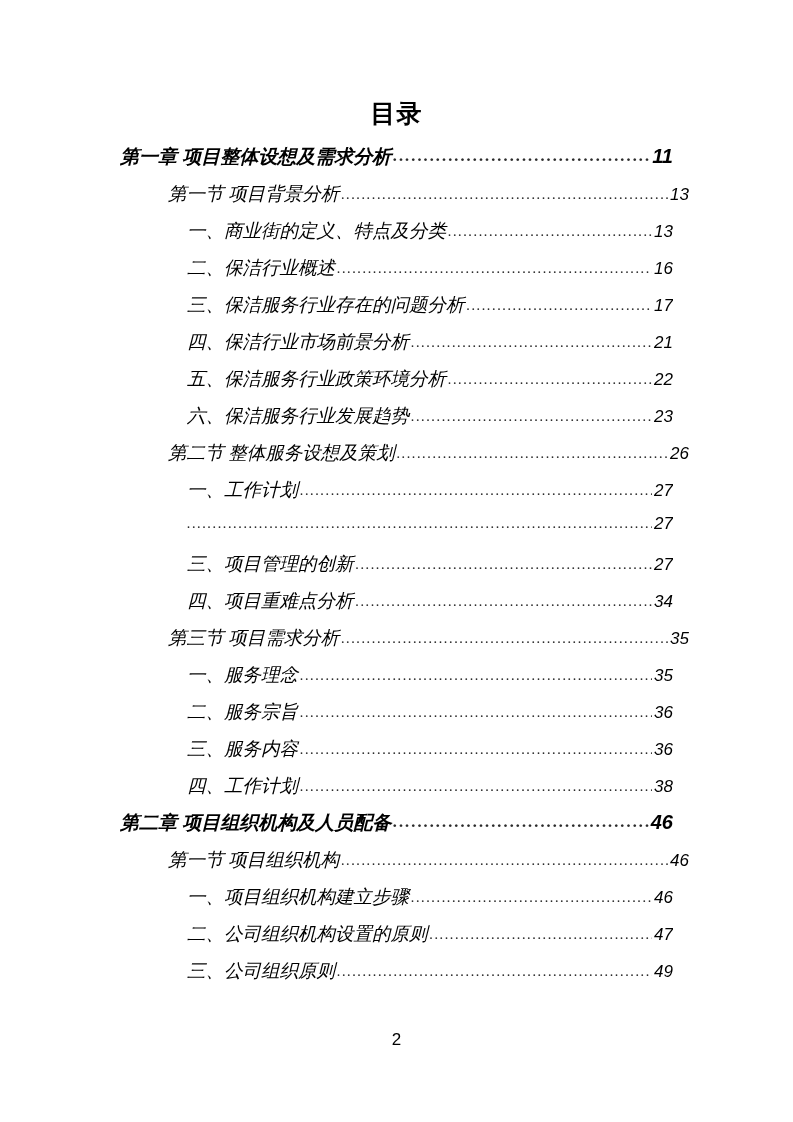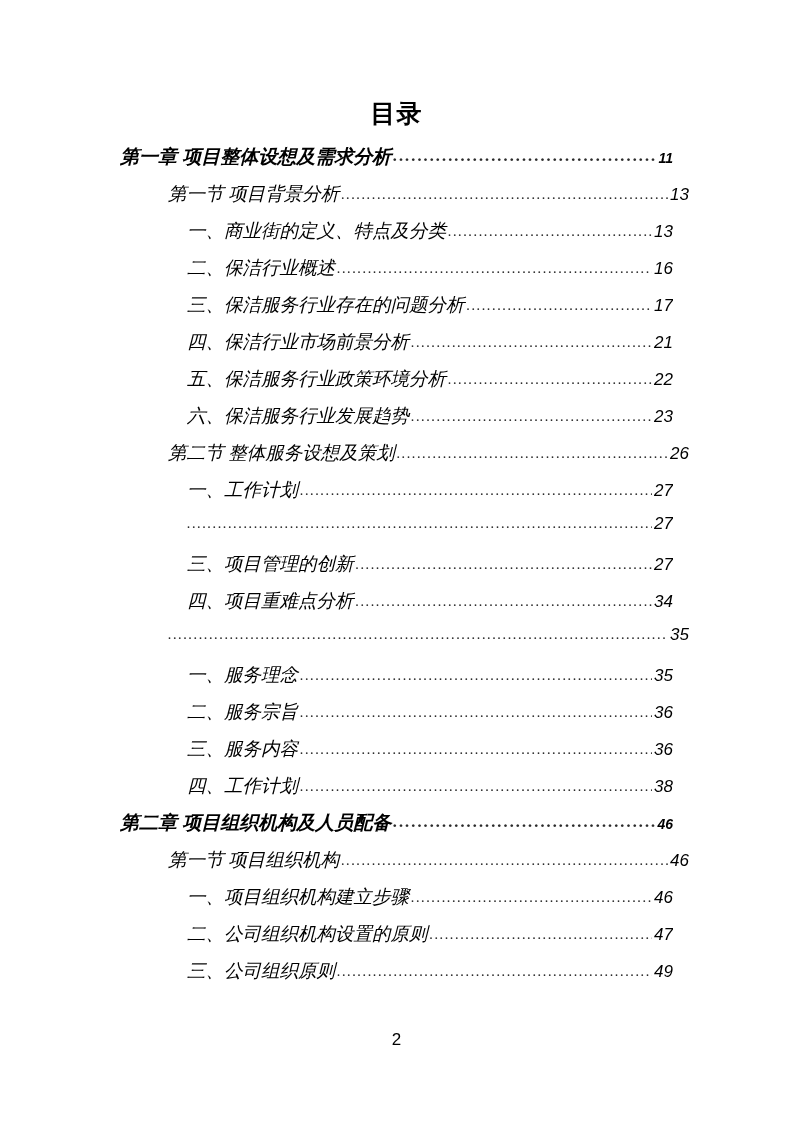--- a/index.html
+++ b/index.html
@@ -85,21 +85,21 @@
   }
   .lvl1 .leader {
     font-weight: bold;
     letter-spacing: 1.9px;
     font-size: 17px;
     top: -2px;
     font-family: "Liberation Serif", "DejaVu Serif", serif;
   }
   .lvl1 .pageno {
     font-weight: bold;
-    font-size: 14px;
+    font-size: 20px;
   }
 
   
   .lvl2 {
     margin-left: 48px;
     font-weight: normal;
   }
   .lvl2 .label { font-size: 18.5px; }
 
   
@@ -193,20 +193,21 @@
         <span class="label">三、项目管理的创新</span>
         <span class="leader">...................................................................................................................................................................................</span>
         <span class="pageno">27</span>
       </div>
       <div class="toc-entry lvl3">
         <span class="label">四、项目重难点分析</span>
         <span class="leader">...................................................................................................................................................................................</span>
         <span class="pageno">34</span>
       </div>
       <div class="toc-entry lvl2">
+        <span class="label">第三节  项目需求分析</span>
         <span class="leader">...................................................................................................................................................................................</span>
         <span class="pageno">35</span>
       </div>
       <div class="toc-entry lvl3">
         <span class="label">一、服务理念</span>
         <span class="leader">...................................................................................................................................................................................</span>
         <span class="pageno">35</span>
       </div>
       <div class="toc-entry lvl3">
         <span class="label">二、服务宗旨</span>

